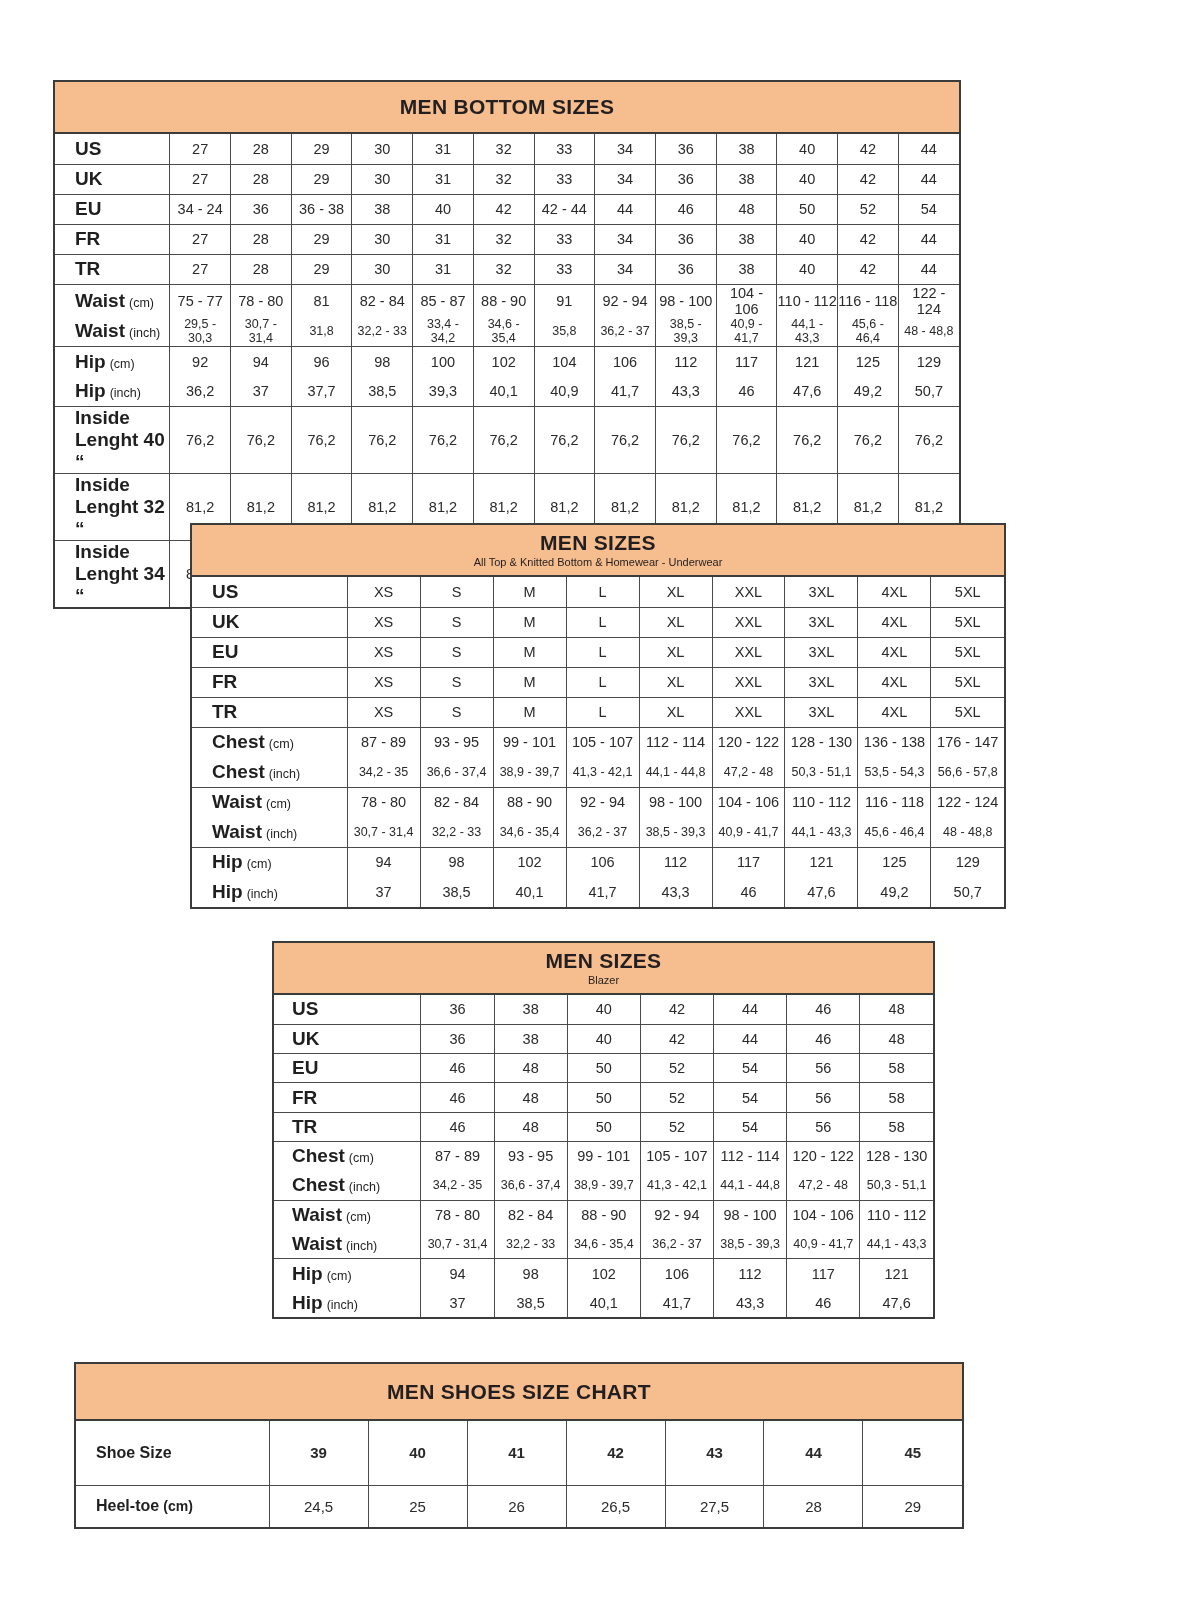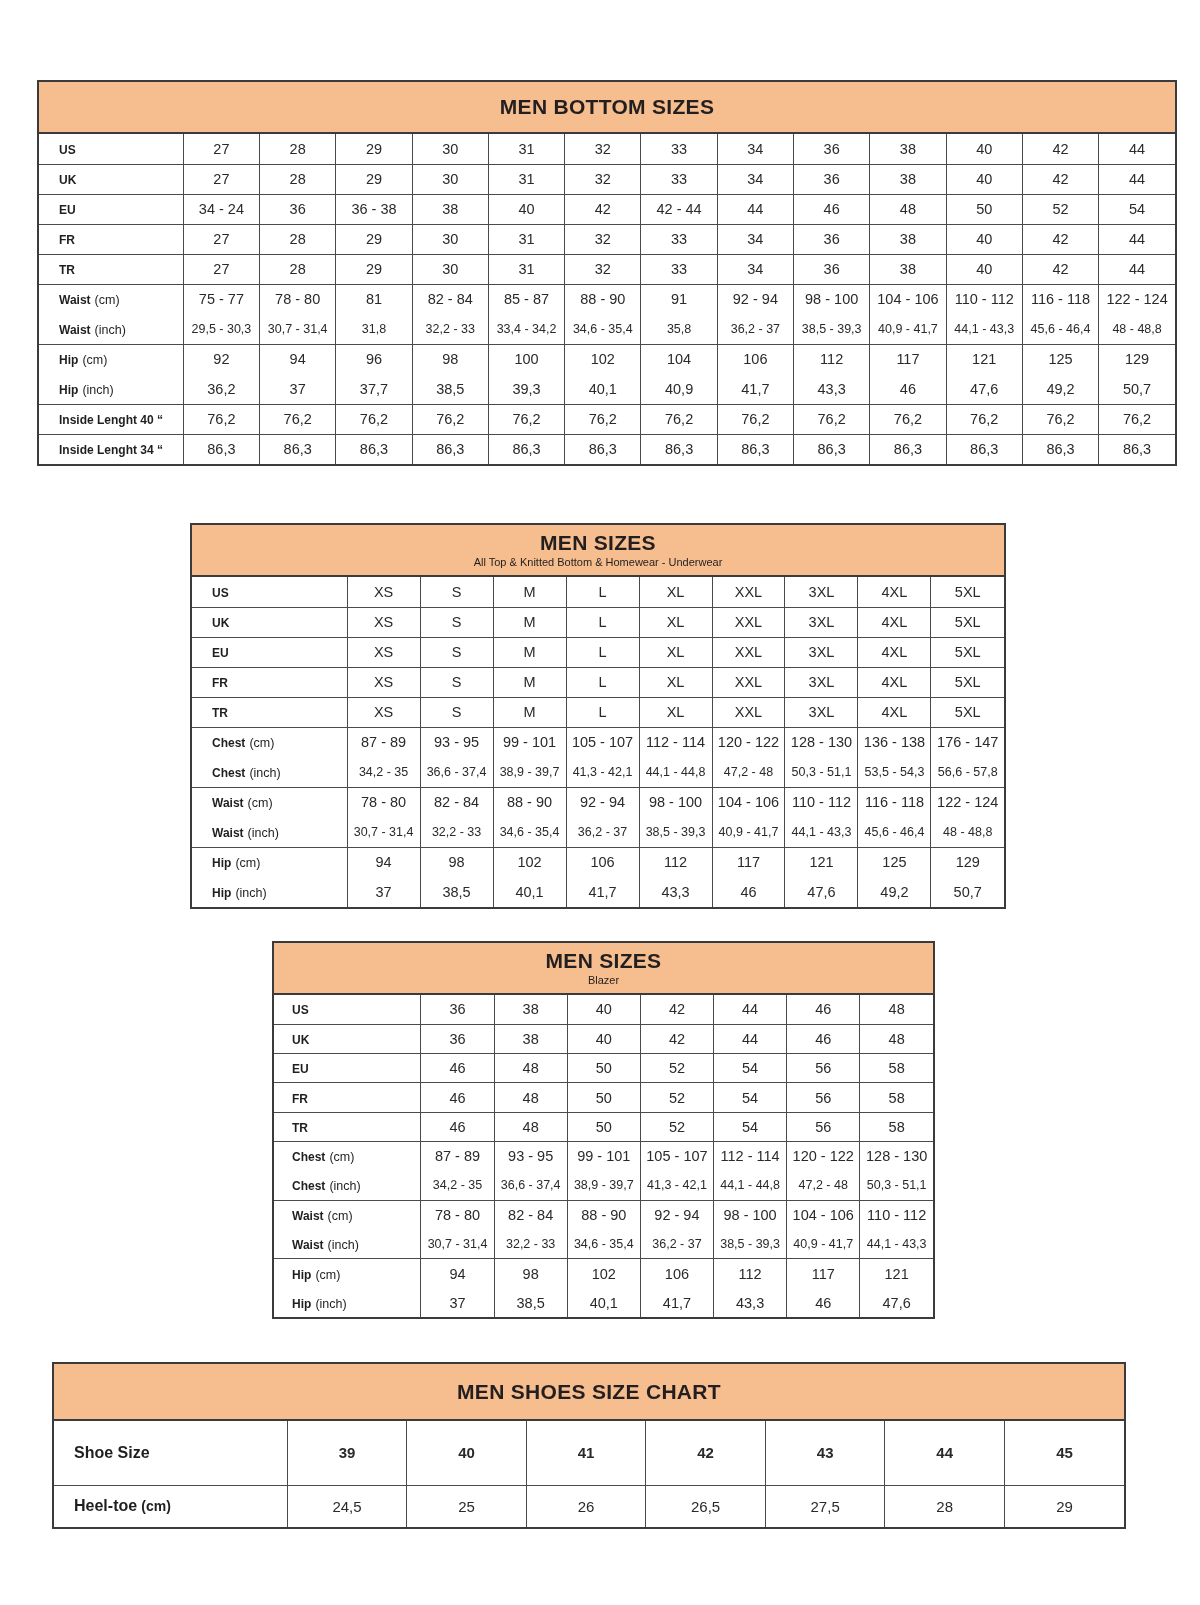--- a/index.html
+++ b/index.html
@@ -14,46 +14,46 @@
 
   table{width:100%;border-collapse:collapse;table-layout:fixed;}
   td{border-left:1.5px solid #4a4a4a;border-top:1.5px solid #4a4a4a;text-align:center;
      vertical-align:middle;font-size:14.5px;color:#2a2a2a;padding:0;box-sizing:border-box;}
   td:first-child{border-left:none;}
   tr:first-child td{border-top:none;}
   tr.group-cont td{border-top:none;}
   td.small{font-size:12.5px;margin-top:12px;}
   td.boldval{font-weight:bold;font-size:16px;}
   td.label-cell{text-align:left;}
-  .lbl{font-weight:bold;font-size:12px;color:#1f1f1f;}
+  .lbl{font-weight:bold;font-size:19px;color:#1f1f1f;}
   .unit{font-weight:normal;font-size:12.5px;color:#1f1f1f;}
 
   
-  .t1{left:37px;top:80px;width:1140px;}
+  .t1{left:53px;top:80px;width:908px;}
   .t1 .tbl-head{height:52px;}
   .t1 tr{height:30px;}
   .t1 col.c-label{width:12.7%;}
   .t1 td.label-cell{padding-left:20px;}
 
   
   .t2{left:190px;top:523px;width:816px;}
   .t2 .tbl-head{height:52px;}
   .t2 tr{height:30px;}
   .t2 col.c-label{width:19.1%;}
   .t2 td.label-cell{padding-left:20px;}
 
   
   .t3{left:272px;top:941px;width:663px;}
   .t3 .tbl-head{height:52px;}
   .t3 tr{height:29.3px;}
   .t3 col.c-label{width:22.3%;}
   .t3 td.label-cell{padding-left:18px;}
 
   
-  .t4{left:52px;top:1362px;width:1074px;}
+  .t4{left:74px;top:1362px;width:890px;}
   .t4 .tbl-head{height:57px;}
   .t4 tr:first-child{height:64px;}
   .t4 tr:last-child{height:42px;}
   .t4 col.c-label{width:21.8%;}
   .t4 td{font-size:15px;}
   .t4 td.label-cell{padding-left:20px;}
   .t4 .lbl{font-size:16px;}
   .t4 .unit{font-size:14px;font-weight:bold;}
 </style>
 </head>
@@ -237,20 +237,36 @@
             <td>76,2</td>
             <td>76,2</td>
             <td>76,2</td>
             <td>76,2</td>
             <td>76,2</td>
             <td>76,2</td>
             <td>76,2</td>
             <td>76,2</td>
           </tr>
           <tr>
+            <td class="label-cell"><span class="lbl">Inside Lenght 32 “</span></td>
+            <td>81,2</td>
+            <td>81,2</td>
+            <td>81,2</td>
+            <td>81,2</td>
+            <td>81,2</td>
+            <td>81,2</td>
+            <td>81,2</td>
+            <td>81,2</td>
+            <td>81,2</td>
+            <td>81,2</td>
+            <td>81,2</td>
+            <td>81,2</td>
+            <td>81,2</td>
+          </tr>
+          <tr>
             <td class="label-cell"><span class="lbl">Inside Lenght 34 “</span></td>
             <td>86,3</td>
             <td>86,3</td>
             <td>86,3</td>
             <td>86,3</td>
             <td>86,3</td>
             <td>86,3</td>
             <td>86,3</td>
             <td>86,3</td>
             <td>86,3</td>

